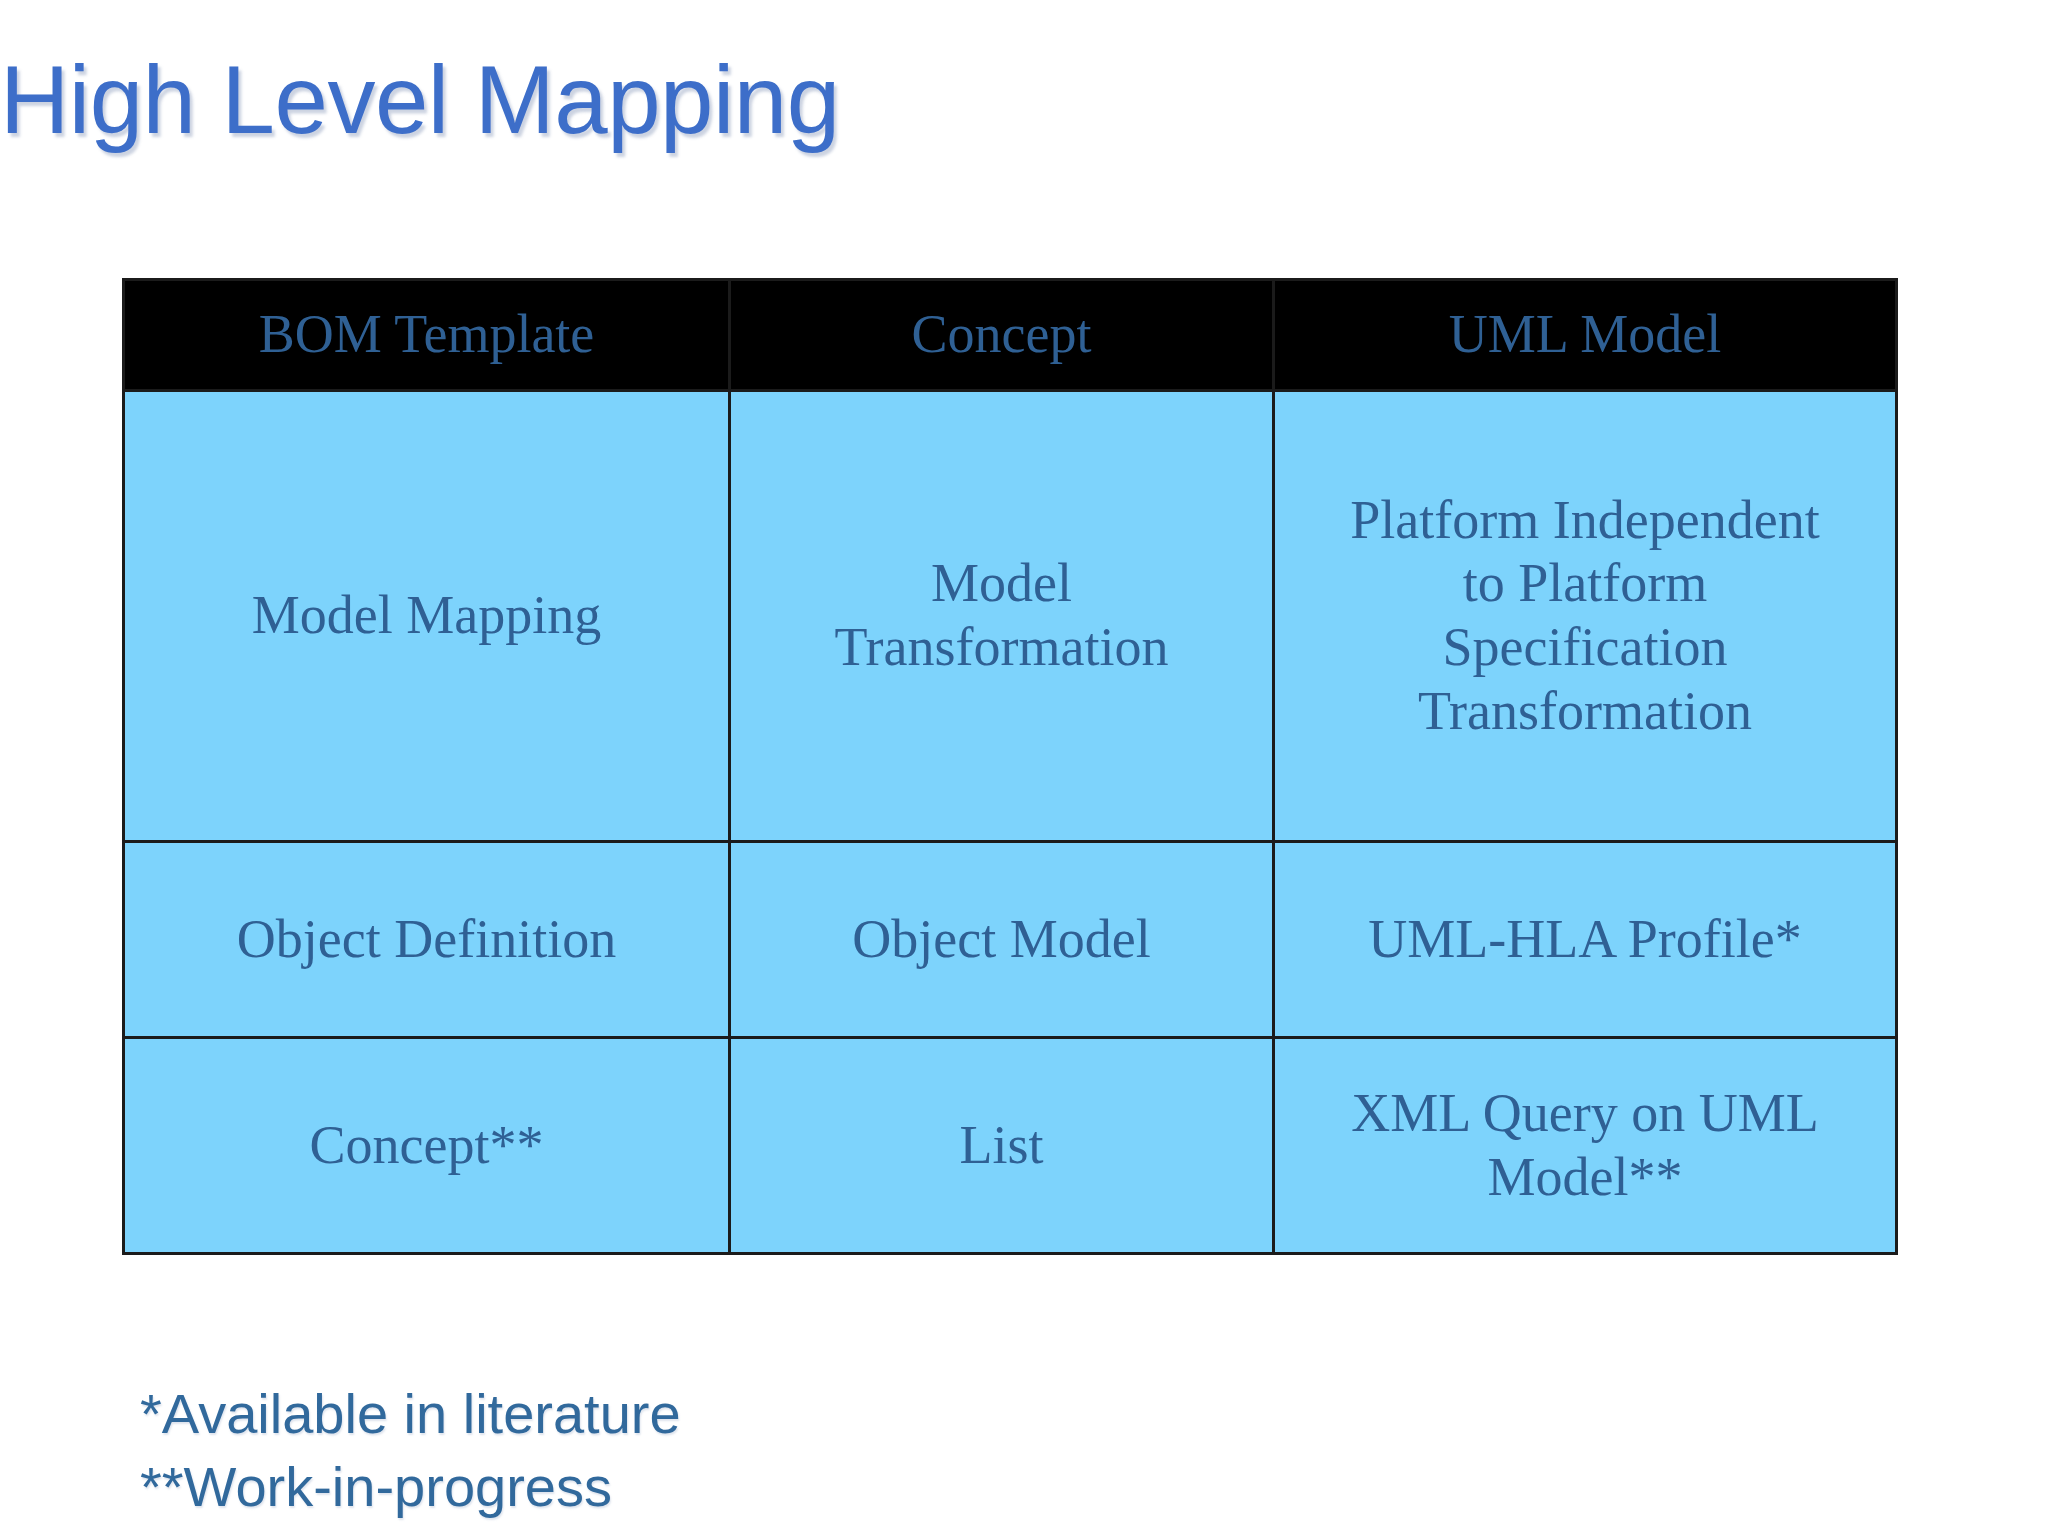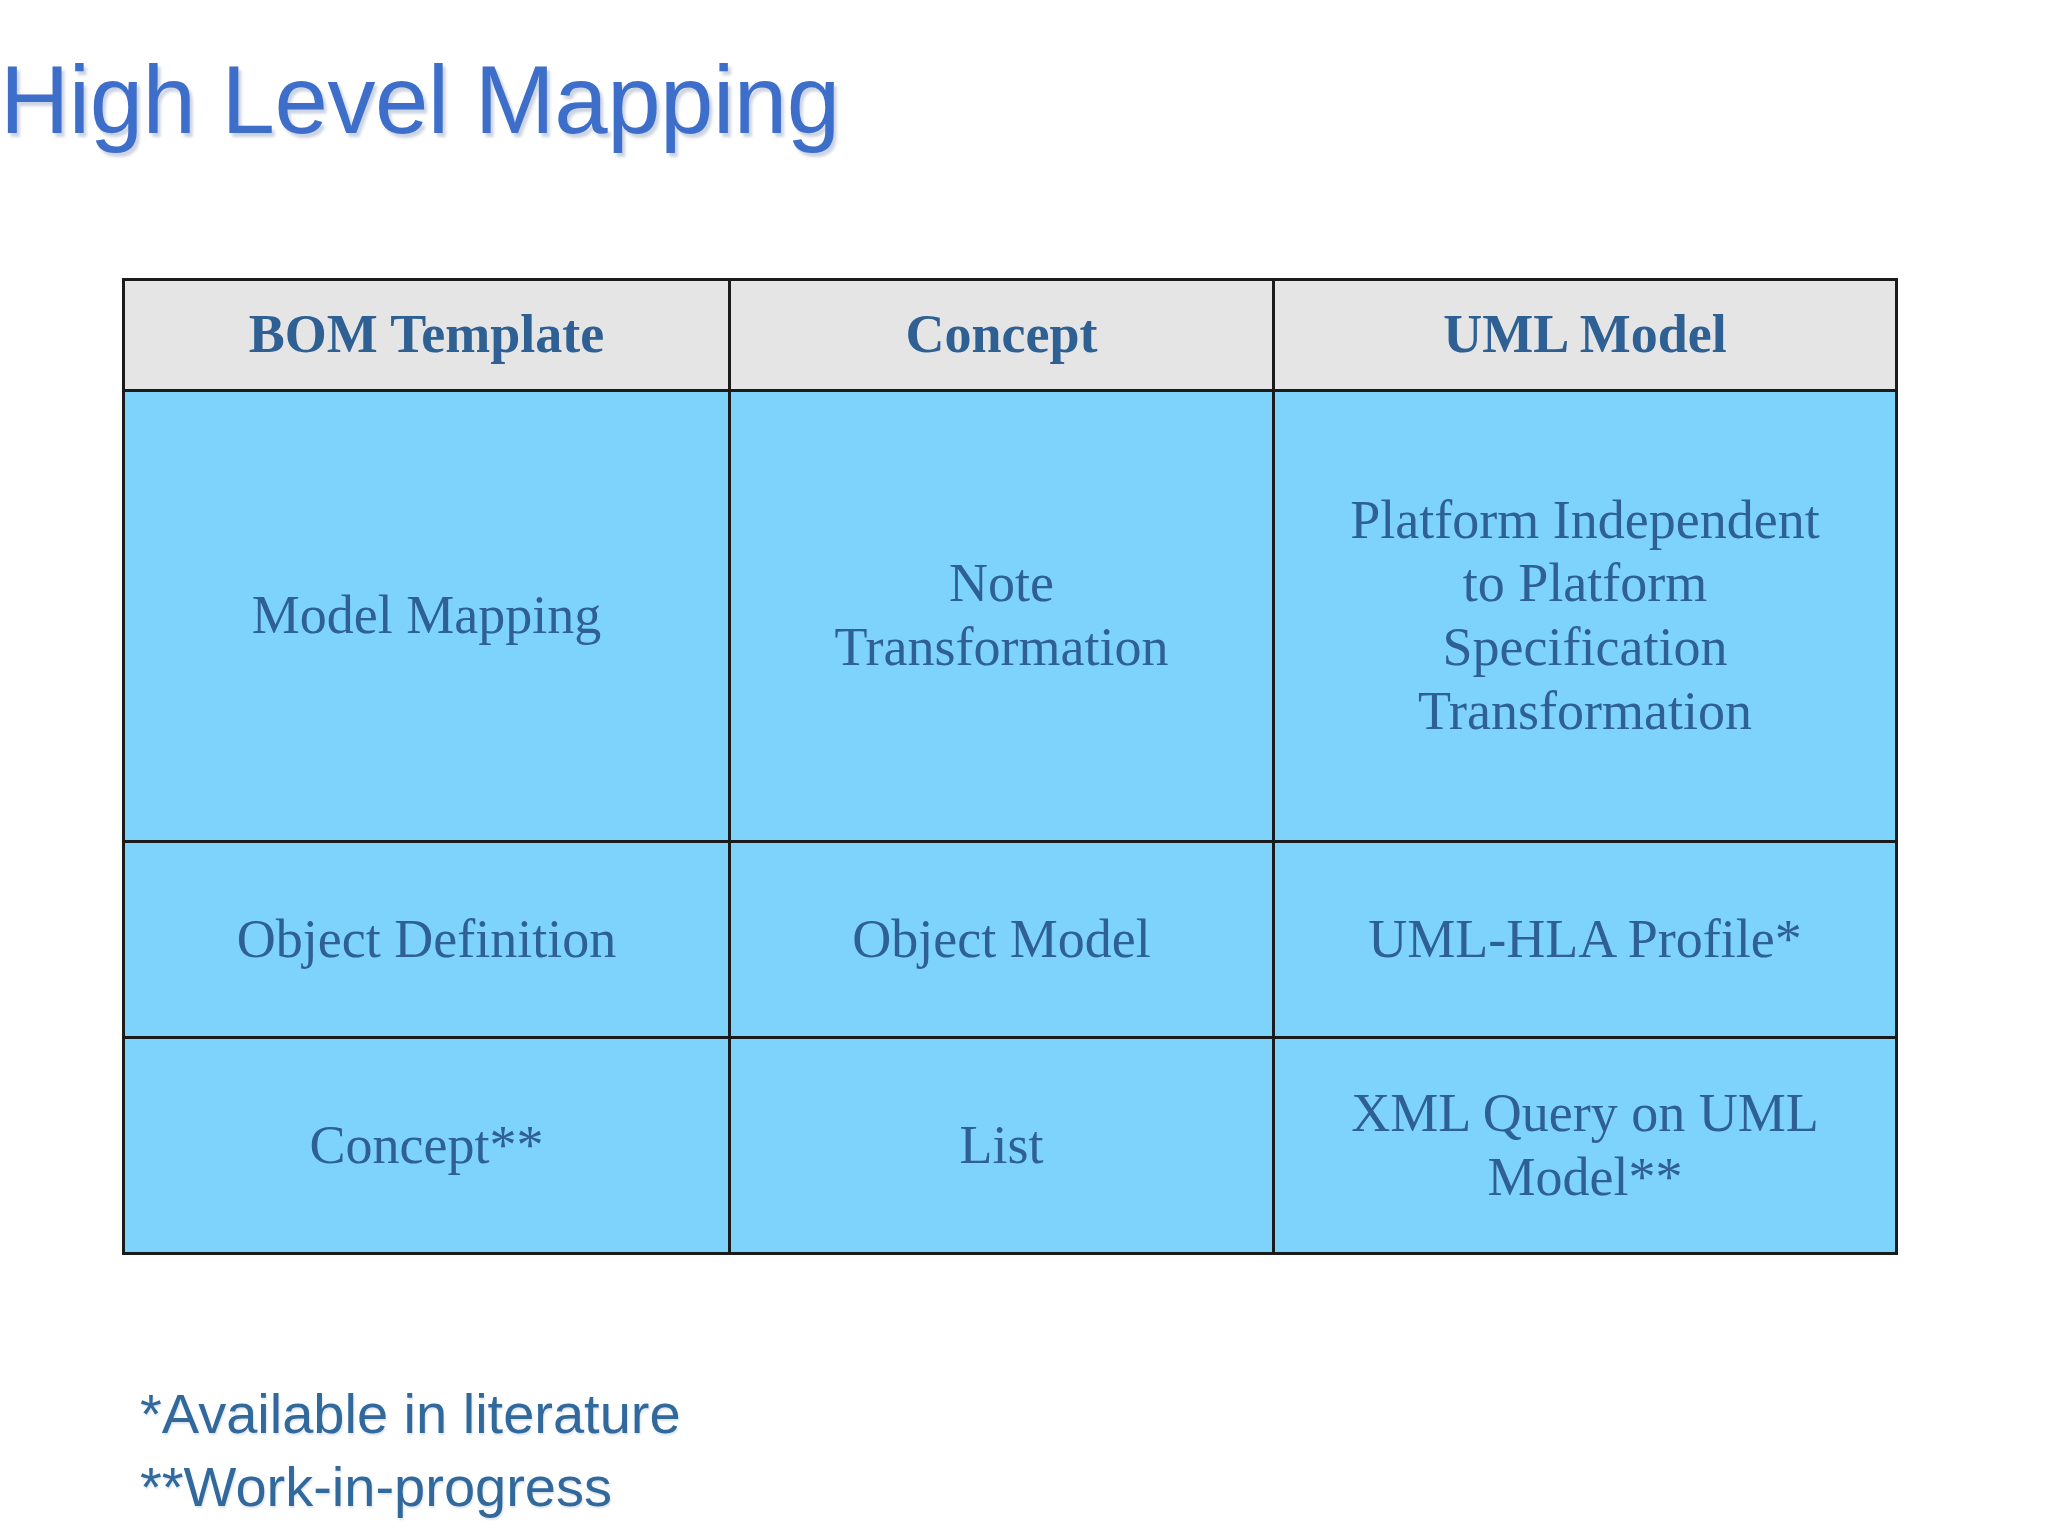--- a/index.html
+++ b/index.html
@@ -48,22 +48,22 @@
   #mapping-table th {
     border: 3px solid #1b1b1b;
     text-align: center;
     vertical-align: middle;
     padding: 4px 10px;
     color: #2f6094;
   }
 
   
   #mapping-table thead th {
-    background: #e5e5e5;
-    font-weight: bold;
+    background: #000000;
+    font-weight: normal;
     font-size: 54px;
     line-height: 1.1;
     height: 100px;
   }
 
   
   #mapping-table tbody td {
     background: #7dd3fc;
     font-weight: 400;
     font-size: 54px;
@@ -115,21 +115,21 @@
   <tbody>
 
     <tr class="row-tall">
       <td>
         <span class="cell-lines">
           <span class="ln">Model Mapping</span>
         </span>
       </td>
       <td>
         <span class="cell-lines">
-          <span class="ln">Note</span>
+          <span class="ln">Model</span>
           <span class="ln">Transformation</span>
         </span>
       </td>
       <td>
         <span class="cell-lines">
           <span class="ln">Platform Independent</span>
           <span class="ln">to Platform</span>
           <span class="ln">Specification</span>
           <span class="ln">Transformation</span>
         </span>

